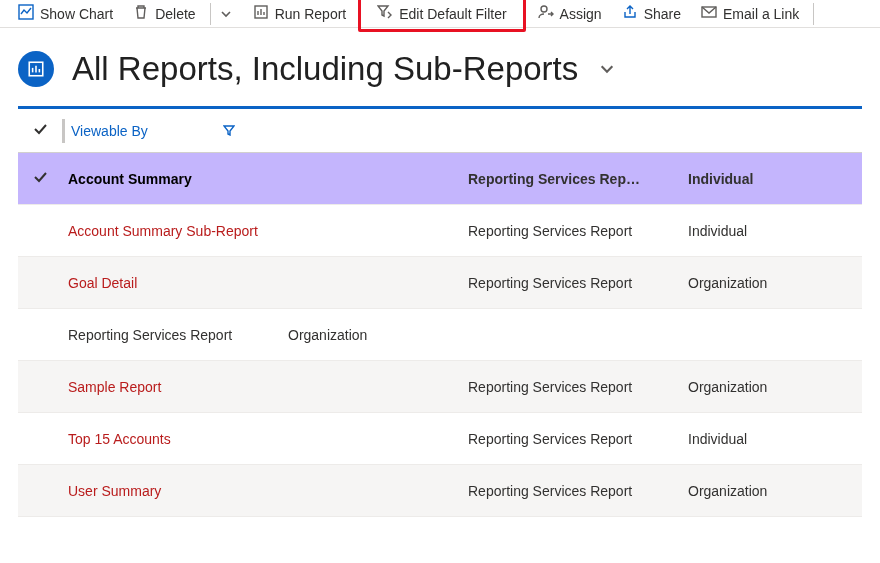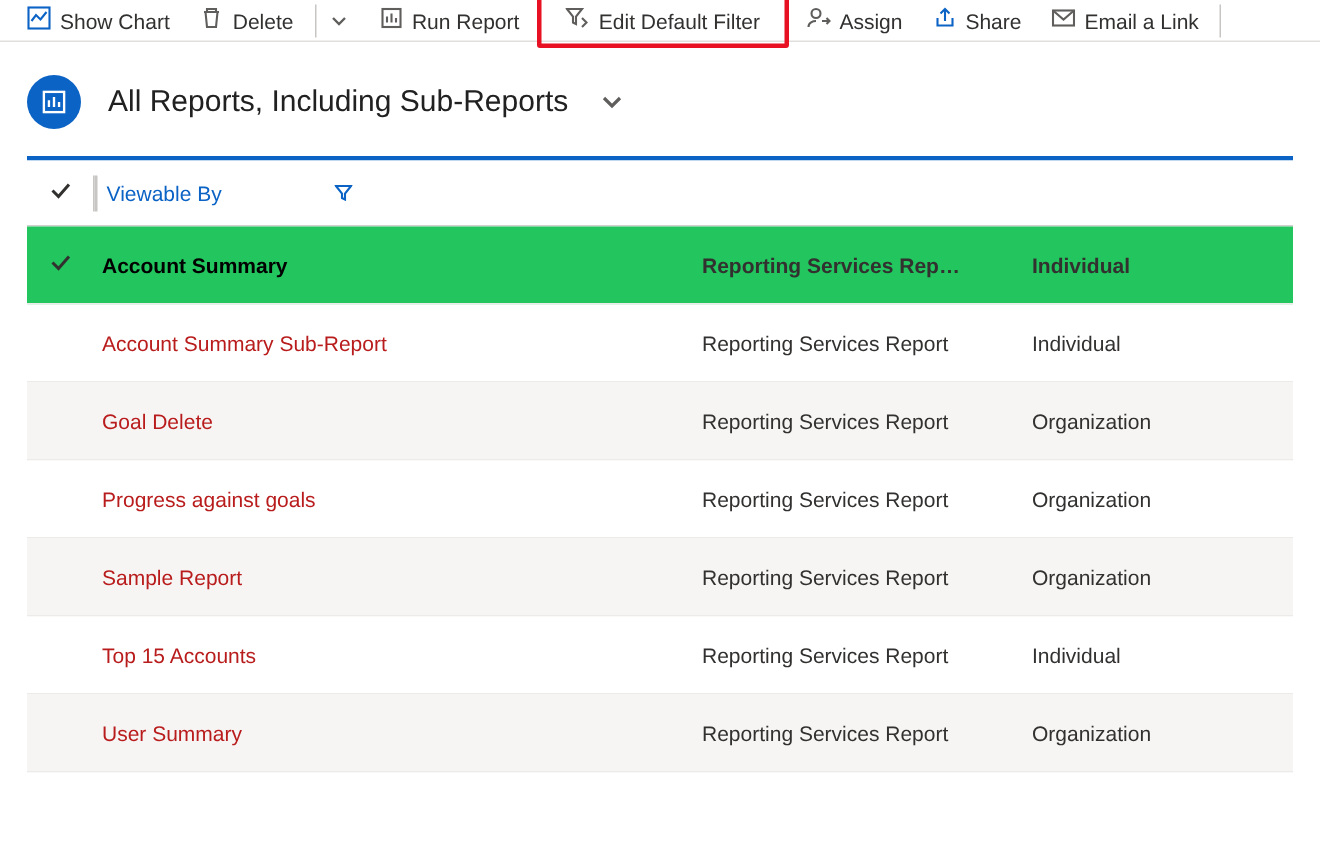--- a/index.html
+++ b/index.html
@@ -59,21 +59,21 @@
   }
   .title-icon {
     width: 36px; height: 36px;
     border-radius: 50%;
     background: #0b63c5;
     display:flex; align-items:center; justify-content:center;
     color:#fff;
   }
   .title-icon svg { width:18px; height:18px; }
   .title-text {
-    font-size: 20px;
+    font-size: 33px;
     font-weight: 400;
     color: #212121;
   }
   .title-row .tb-chevron svg { width:16px; height:16px; }
   
   .grid-wrap {
     margin: 0 18px;
     border-top: 3px solid #0b63c5;
   }
   .ghead {
@@ -96,21 +96,21 @@
   
   .grow {
     display:flex;
     align-items:center;
     height: 52px;
     border-bottom: 1px solid #edebe9;
     background:#fff;
   }
   .grow.alt { background:#f6f5f4; }
   .grow.selected {
-    background:#22c55e;
+    background:#c4b5fd;
     color:#000;
     font-weight:600;
   }
   .grow .col-name { color:#b91c1c; cursor:pointer; }
   .grow.selected .col-name { color:#000; font-weight:700; }
   .grow .col-type, .grow .col-view { color:#323130; }
   .grow.selected .col-type, .grow.selected .col-view { font-weight:700; }
   .check svg { width:16px; height:16px; }
 </style>
 </head>
@@ -243,27 +243,26 @@
         <div class="col-view">Individual</div>
       </div>
       <div class="grow">
         <div class="col-check"></div>
         <div class="col-name">Account Summary Sub-Report</div>
         <div class="col-type">Reporting Services Report</div>
         <div class="col-view">Individual</div>
       </div>
       <div class="grow alt">
         <div class="col-check"></div>
-        <div class="col-name">Goal Delete</div>
+        <div class="col-name">Goal Detail</div>
         <div class="col-type">Reporting Services Report</div>
         <div class="col-view">Organization</div>
       </div>
       <div class="grow">
         <div class="col-check"></div>
-        <div class="col-name">Progress against goals</div>
         <div class="col-type">Reporting Services Report</div>
         <div class="col-view">Organization</div>
       </div>
       <div class="grow alt">
         <div class="col-check"></div>
         <div class="col-name">Sample Report</div>
         <div class="col-type">Reporting Services Report</div>
         <div class="col-view">Organization</div>
       </div>
       <div class="grow">

